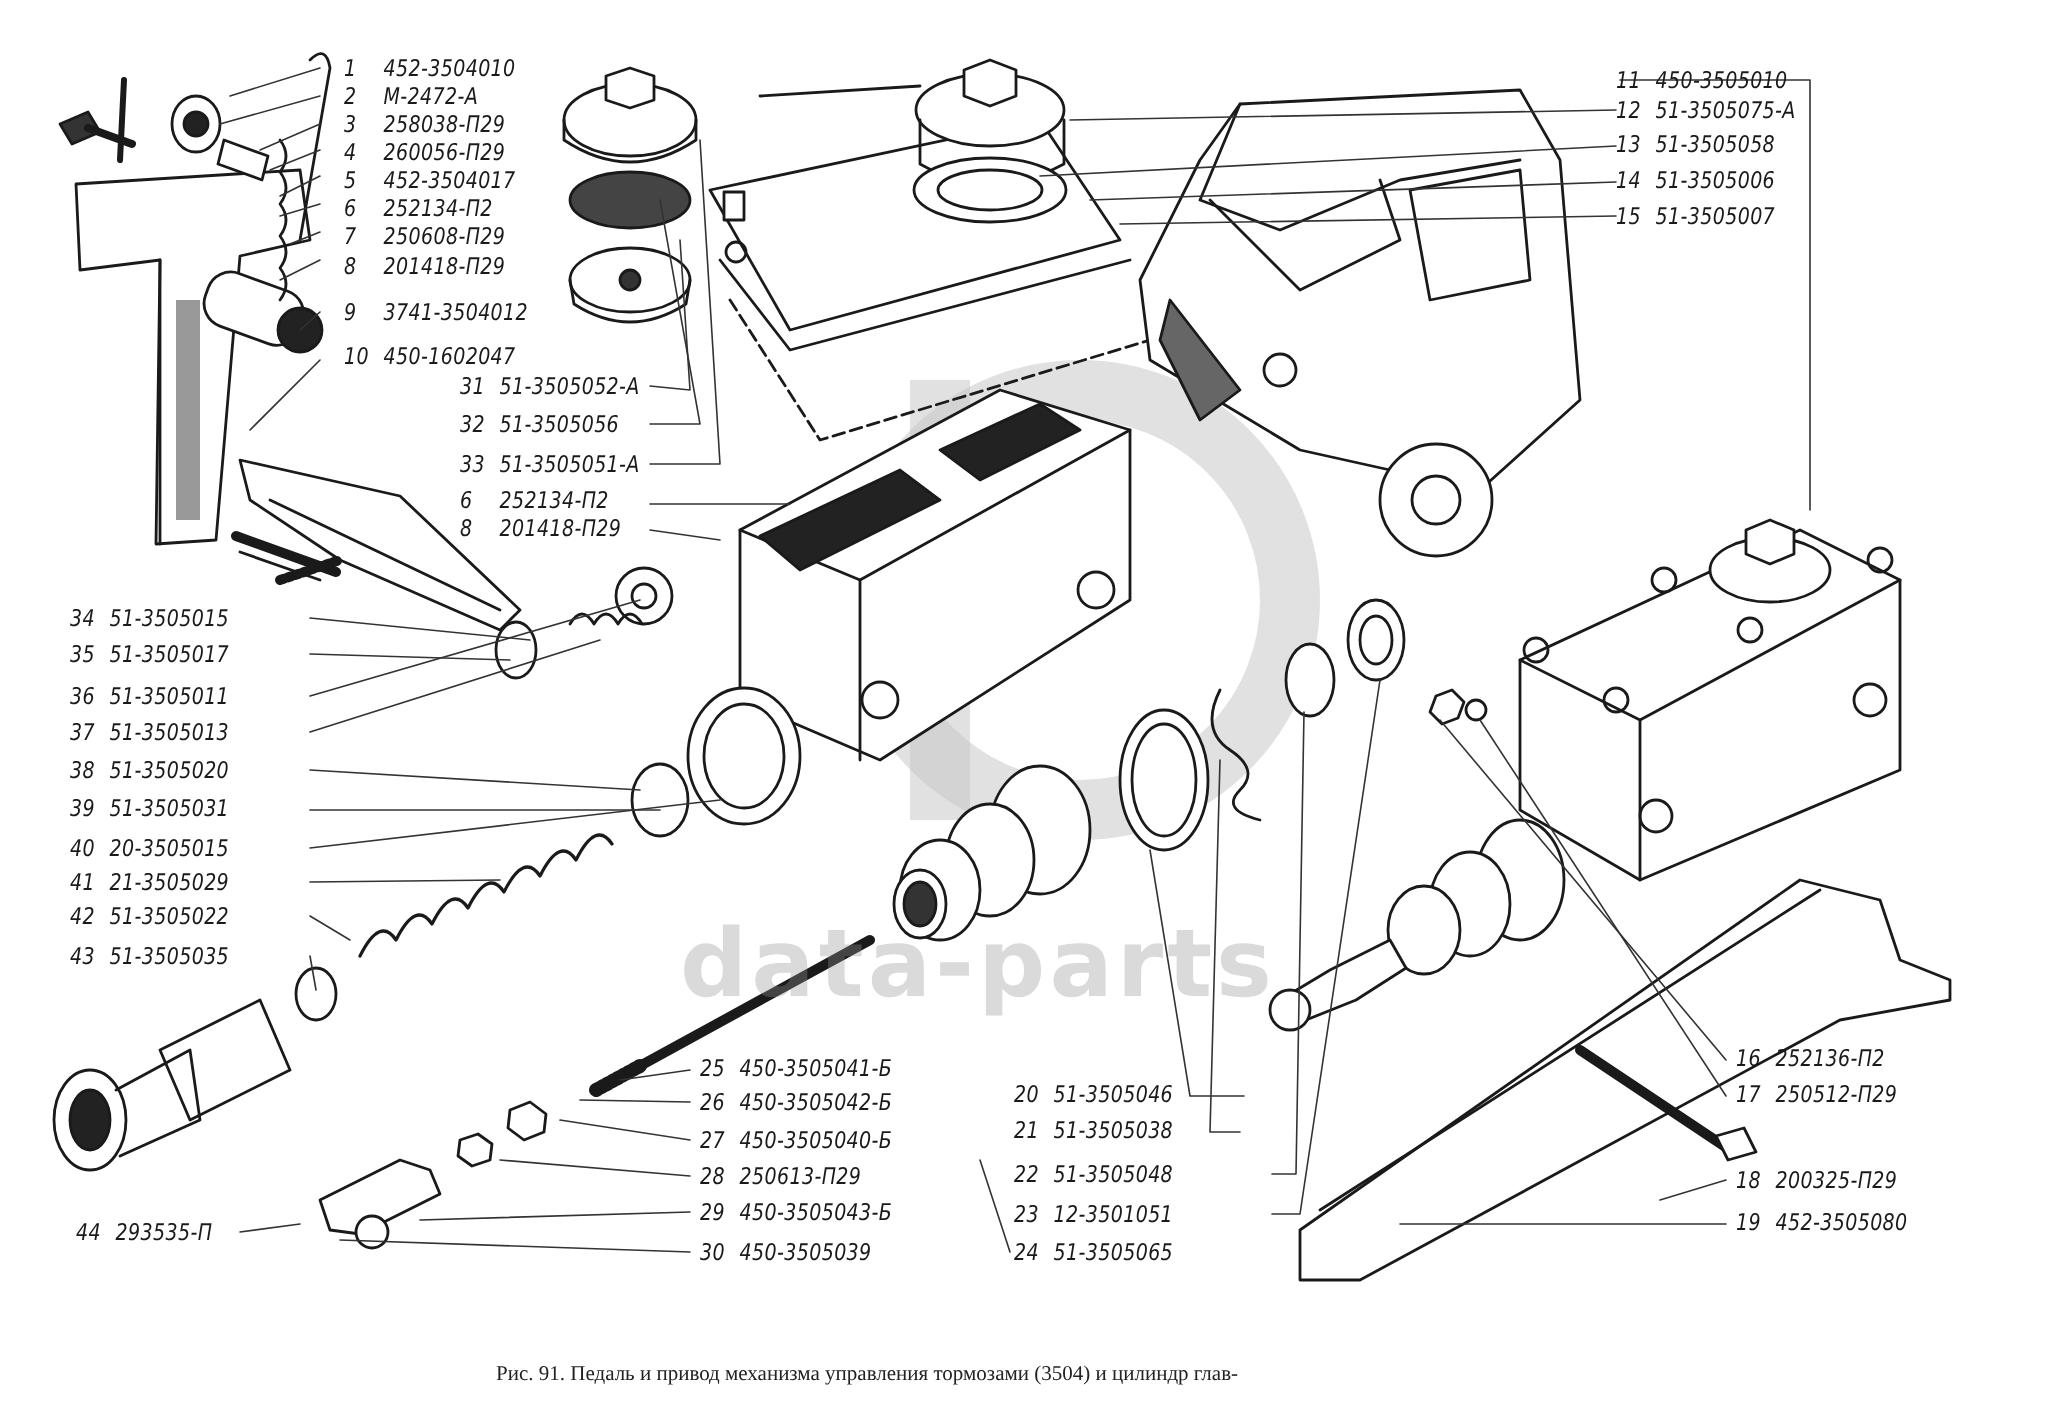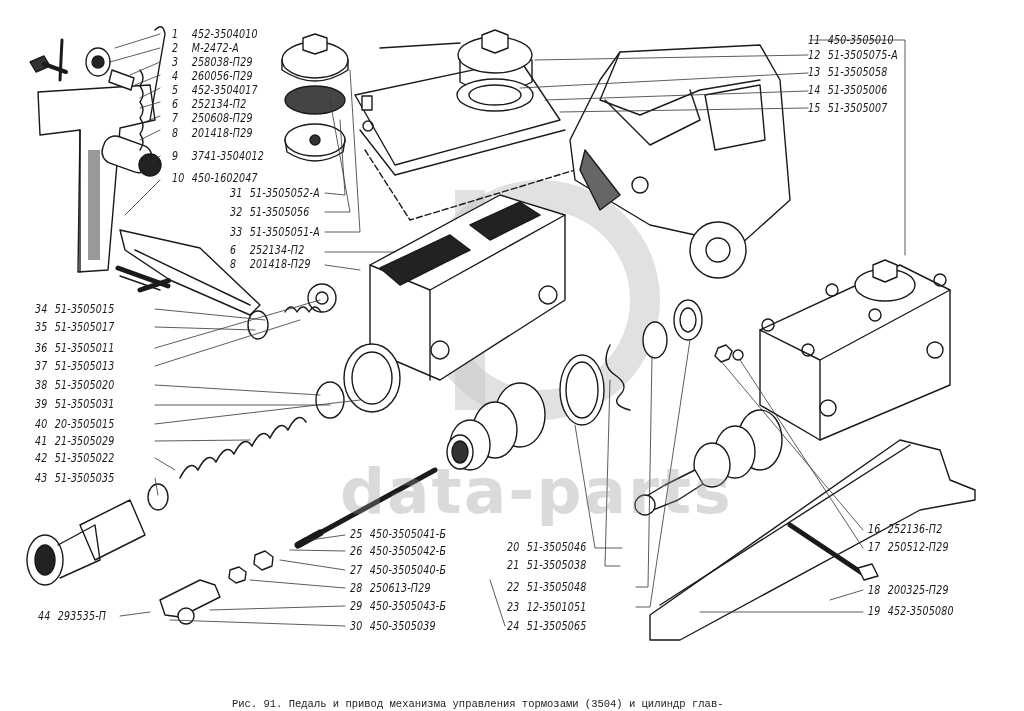--- a/index.html
+++ b/index.html
@@ -5,23 +5,23 @@
   html, body { margin: 0; padding: 0; background: #ffffff; }
   body { width: 1024px; height: 711px; position: relative; overflow: hidden;
          font-family: "DejaVu Sans", sans-serif; color: #1a1a1a; }
   #stage { position: absolute; left: 0; top: 0; width: 1024px; height: 711px; }
   svg#drawing { position: absolute; left: 0; top: 0; }
   .lbl { position: absolute; font-family: "DejaVu Sans Condensed", "DejaVu Sans", sans-serif;
          font-style: italic; font-size: 11.5px; letter-spacing: 0.2px; color: #1a1a1a;
          white-space: nowrap; line-height: 13px; transform: scaleX(0.92); transform-origin: left center; }
   .lbl .num { display: inline-block; min-width: 18px; }
   .watermark-text { position: absolute; left: 340px; top: 455px; font-family: "DejaVu Sans", sans-serif;
-         font-size: 63px; font-weight: bold; color: rgba(150,150,150,0.35); letter-spacing: 2px; }
-  .caption { position: absolute; left: 232px; top: 682px; width: 580px;
-         font-family: Liberation Mono, monospace; font-size: 10.5px; line-height: 12px; color: #222; margin-top: 16px; }
+         font-size: 47px; font-weight: bold; color: rgba(150,150,150,0.35); letter-spacing: 2px; }
+  .caption { position: absolute; left: 248px; top: 682px; width: 580px;
+         font-family: Liberation Serif, serif; font-size: 10.5px; line-height: 12px; color: #222; }
   .caption .l2 { padding-left: 40px; }
 </style>
 </head>
 <body>
 
 <div id="stage">
 
 <svg id="drawing" width="1024" height="711" viewBox="0 0 1024 711">
 
   <g fill="none" stroke="#c8c8c8" stroke-opacity="0.55">

